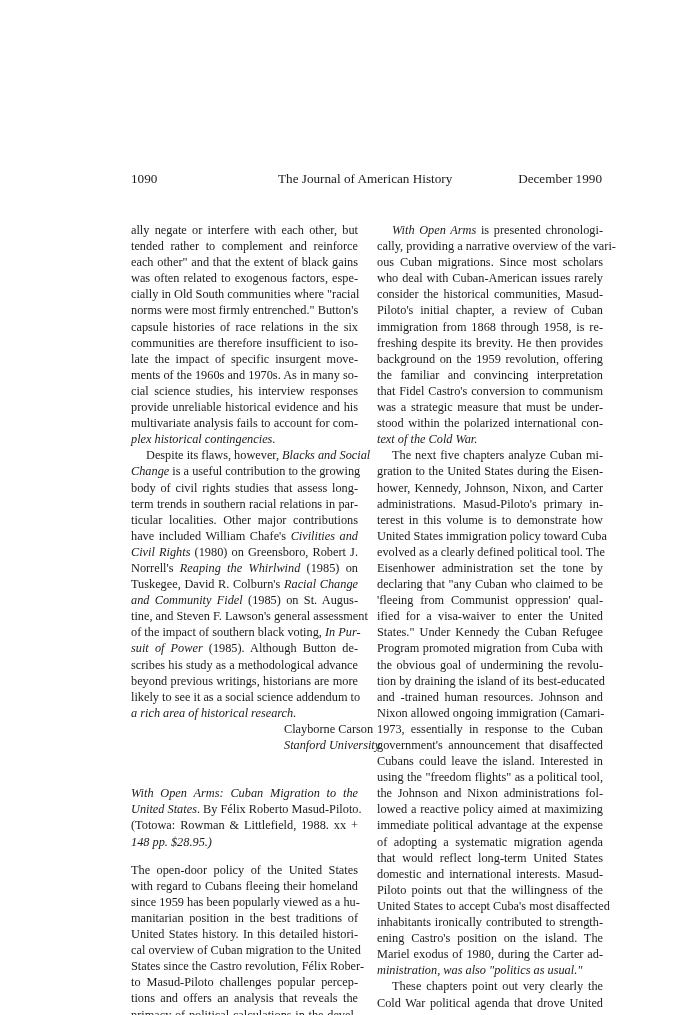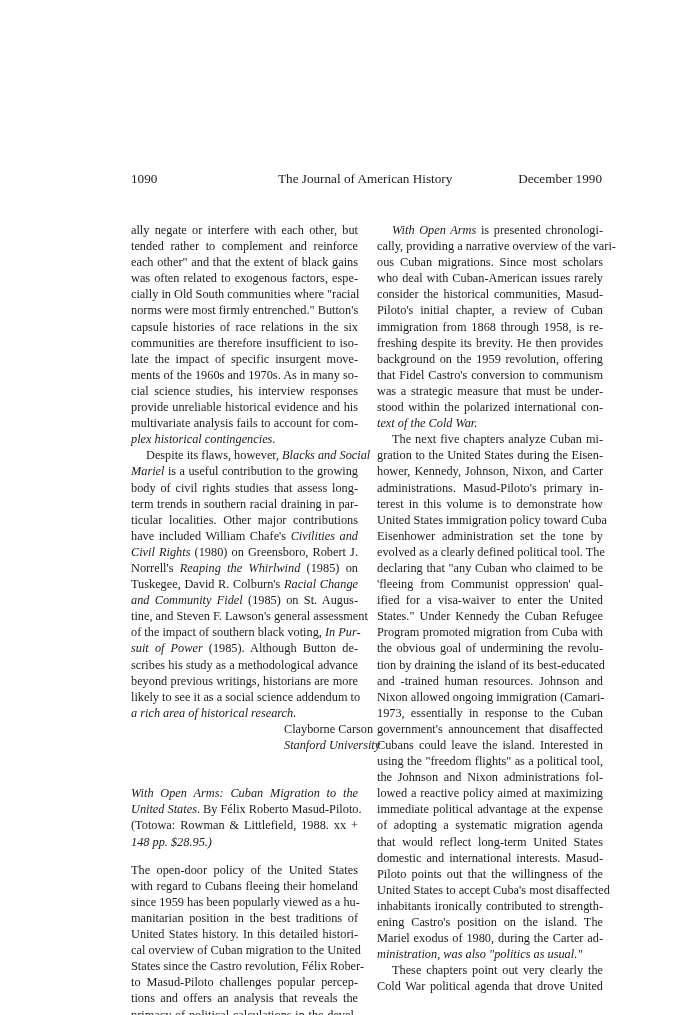--- a/index.html
+++ b/index.html
@@ -45,23 +45,23 @@
         <span class="line">late the impact of specific insurgent move-</span>
         <span class="line">ments of the 1960s and 1970s. As in many so-</span>
         <span class="line">cial science studies, his interview responses</span>
         <span class="line">provide unreliable historical evidence and his</span>
         <span class="line">multivariate analysis fails to account for com-</span>
         <span class="line last">plex historical contingencies.</span>
       </div>
 
     <div>
       <span class="line indent"><span>Despite its flaws, however, </span><i>Blacks and Social</i></span>
-      <span class="line"><i>Mariel</i><span> is a useful contribution to the growing</span></span>
+      <span class="line"><i>Change</i><span> is a useful contribution to the growing</span></span>
       <span class="line">body of civil rights studies that assess long-</span>
-      <span class="line">term trends in southern racial draining in par-</span>
+      <span class="line">term trends in southern racial relations in par-</span>
       <span class="line">ticular localities. Other major contributions</span>
       <span class="line"><span>have included William Chafe's </span><i>Civilities and</i></span>
       <span class="line"><i>Civil Rights</i><span> (1980) on Greensboro, Robert J.</span></span>
       <span class="line"><span>Norrell's </span><i>Reaping the Whirlwind</i><span> (1985) on</span></span>
       <span class="line"><span>Tuskegee, David R. Colburn's </span><i>Racial Change</i></span>
       <span class="line"><i>and Community Fidel</i><span> (1985) on St. Augus-</span></span>
       <span class="line">tine, and Steven F. Lawson's general assessment</span>
       <span class="line"><span>of the impact of southern black voting, </span><i>In Pur-</i></span>
       <span class="line"><i>suit of Power</i><span> (1985). Although Button de-</span></span>
       <span class="line">scribes his study as a methodological advance</span>
@@ -106,35 +106,36 @@
       <span class="line indent"><i>With Open Arms</i><span> is presented chronologi-</span></span>
       <div id="r-p1">
           <span class="line">cally, providing a narrative overview of the vari-</span>
           <span class="line">ous Cuban migrations. Since most scholars</span>
           <span class="line">who deal with Cuban-American issues rarely</span>
           <span class="line">consider the historical communities, Masud-</span>
           <span class="line">Piloto's initial chapter, a review of Cuban</span>
           <span class="line">immigration from 1868 through 1958, is re-</span>
           <span class="line">freshing despite its brevity. He then provides</span>
           <span class="line">background on the 1959 revolution, offering</span>
+          <span class="line">the familiar and convincing interpretation</span>
           <span class="line">that Fidel Castro's conversion to communism</span>
           <span class="line">was a strategic measure that must be under-</span>
           <span class="line">stood within the polarized international con-</span>
           <span class="line last">text of the Cold War.</span>
         </div>
     </div>
     <div id="r-p2">
         <span class="line indent">The next five chapters analyze Cuban mi-</span>
         <span class="line">gration to the United States during the Eisen-</span>
         <span class="line">hower, Kennedy, Johnson, Nixon, and Carter</span>
         <span class="line">administrations. Masud-Piloto's primary in-</span>
         <span class="line">terest in this volume is to demonstrate how</span>
         <span class="line">United States immigration policy toward Cuba</span>
+        <span class="line">evolved as a clearly defined political tool. The</span>
         <span class="line">Eisenhower administration set the tone by</span>
-        <span class="line">evolved as a clearly defined political tool. The</span>
         <span class="line">declaring that "any Cuban who claimed to be</span>
         <span class="line">'fleeing from Communist oppression' qual-</span>
         <span class="line">ified for a visa-waiver to enter the United</span>
         <span class="line">States." Under Kennedy the Cuban Refugee</span>
         <span class="line">Program promoted migration from Cuba with</span>
         <span class="line">the obvious goal of undermining the revolu-</span>
         <span class="line">tion by draining the island of its best-educated</span>
         <span class="line">and -trained human resources. Johnson and</span>
         <span class="line">Nixon allowed ongoing immigration (Camari-</span>
         <span class="line">1973, essentially in response to the Cuban</span>

